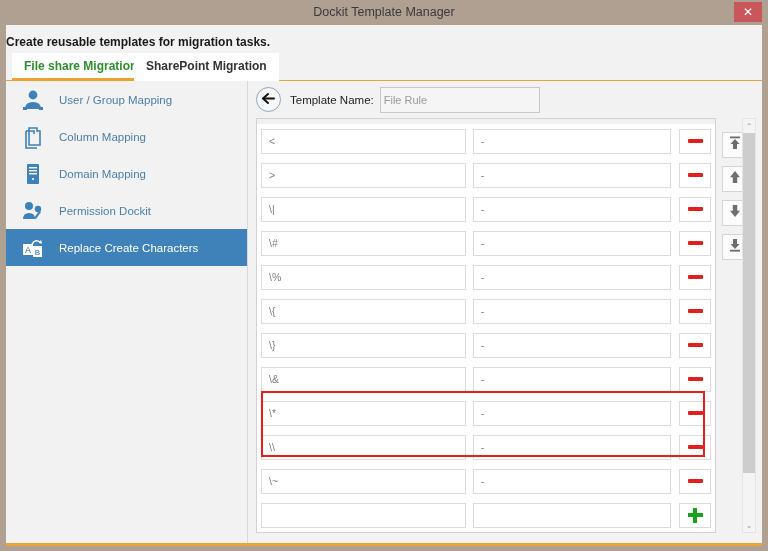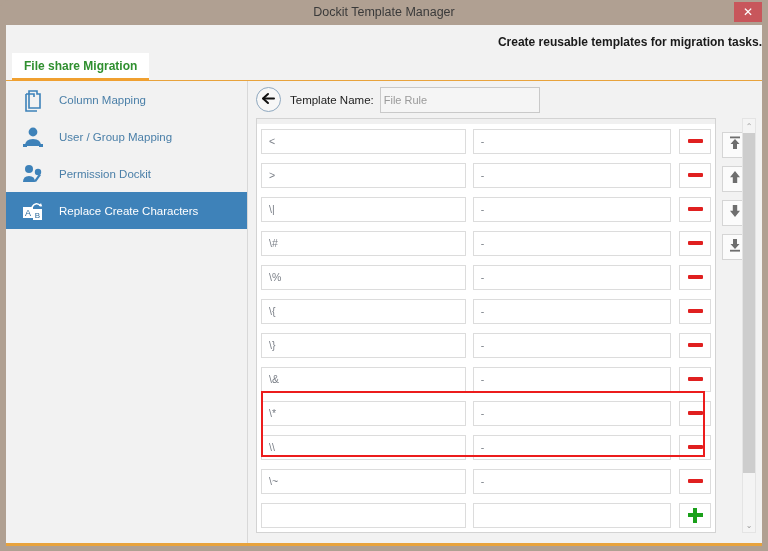--- a/index.html
+++ b/index.html
@@ -40,21 +40,21 @@
   
   .frame {
     position: absolute; left: 6px; top: 25px;
     width: 756px; height: 521px;
     background: #f2f2f2;
     border-bottom: 3px solid #e8a33d;
   }
   .subtitle {
     position: absolute; left: 0; top: 6px;
     width: 756px; height: 22px;
-    text-align: right; line-height: 22px;
+    text-align: left; line-height: 22px;
     font-size: 12px; font-weight: bold; color: #1a1a1a;
   }
   
   .tabstrip {
     position: absolute; left: 0; top: 28px;
     width: 756px; height: 28px;
     border-bottom: 1px solid #e8a33d;
   }
   .tab {
     position: absolute; top: 0; height: 28px;
@@ -204,49 +204,62 @@
     <div class="title-text">Dockit Template Manager</div>
     <button class="close-btn">✕</button>
   </div>
 
   <div class="frame">
 
     <div class="subtitle">Create reusable templates for migration tasks.</div>
 
     <div class="tabstrip">
       <div class="tab active">File share Migration</div>
+      <div class="tab inactive">SharePoint Migration</div>
     </div>
 
     <div class="body">
 
       <div class="sidebar">
-
-        <div class="side-item">
-          <span class="side-icon">
-            <svg width="26" height="26" viewBox="0 0 26 26">
-              <path d="M9 4 L17 4 L17 7 L20 7 L20 21 L9 21 Z" fill="none" stroke="#3e82b9" stroke-width="1.6"></path>
-              <path d="M6 7 L14 7 L14 10" fill="none" stroke="#3e82b9" stroke-width="1.6"></path>
-              <path d="M6 7 L6 24 L17 24" fill="none" stroke="#3e82b9" stroke-width="1.6"></path>
-            </svg>
-          </span>
-          <span class="lbl">Column Mapping</span>
-        </div>
 
         <div class="side-item">
           <span class="side-icon">
             <svg width="26" height="26" viewBox="0 0 26 26">
               <circle cx="13" cy="8" r="4.4" fill="#3e82b9"></circle>
               <path d="M5 22 q0-7 8-7 q8 0 8 7 Z" fill="#3e82b9"></path>
               <rect x="3" y="20" width="4" height="3" fill="#3e82b9"></rect>
               <rect x="19" y="20" width="4" height="3" fill="#3e82b9"></rect>
             </svg>
           </span>
           <span class="lbl">User / Group Mapping</span>
         </div>
 
+        <div class="side-item">
+          <span class="side-icon">
+            <svg width="26" height="26" viewBox="0 0 26 26">
+              <path d="M9 4 L17 4 L17 7 L20 7 L20 21 L9 21 Z" fill="none" stroke="#3e82b9" stroke-width="1.6"></path>
+              <path d="M6 7 L14 7 L14 10" fill="none" stroke="#3e82b9" stroke-width="1.6"></path>
+              <path d="M6 7 L6 24 L17 24" fill="none" stroke="#3e82b9" stroke-width="1.6"></path>
+            </svg>
+          </span>
+          <span class="lbl">Column Mapping</span>
+        </div>
+
+        <div class="side-item">
+          <span class="side-icon">
+            <svg width="26" height="26" viewBox="0 0 26 26">
+              <rect x="7" y="3" width="12" height="20" rx="1" fill="#3e82b9"></rect>
+              <rect x="9" y="6" width="8" height="1.4" fill="#ffffff"></rect>
+              <rect x="9" y="9" width="8" height="1.4" fill="#ffffff"></rect>
+              <rect x="9" y="12" width="8" height="1.4" fill="#ffffff"></rect>
+              <circle cx="13" cy="18" r="1.1" fill="#ffffff"></circle>
+            </svg>
+          </span>
+          <span class="lbl">Domain Mapping</span>
+        </div>
 
         <div class="side-item">
           <span class="side-icon">
             <svg width="26" height="26" viewBox="0 0 26 26">
               <circle cx="9" cy="8" r="4" fill="#3e82b9"></circle>
               <path d="M3 21 q0-6 6-6 q6 0 6 6 Z" fill="#3e82b9"></path>
               <circle cx="18" cy="11" r="3.2" fill="#3e82b9"></circle>
               <path d="M19 13 L14 20 L16 21 L21 14 Z" fill="#3e82b9"></path>
             </svg>
           </span>

